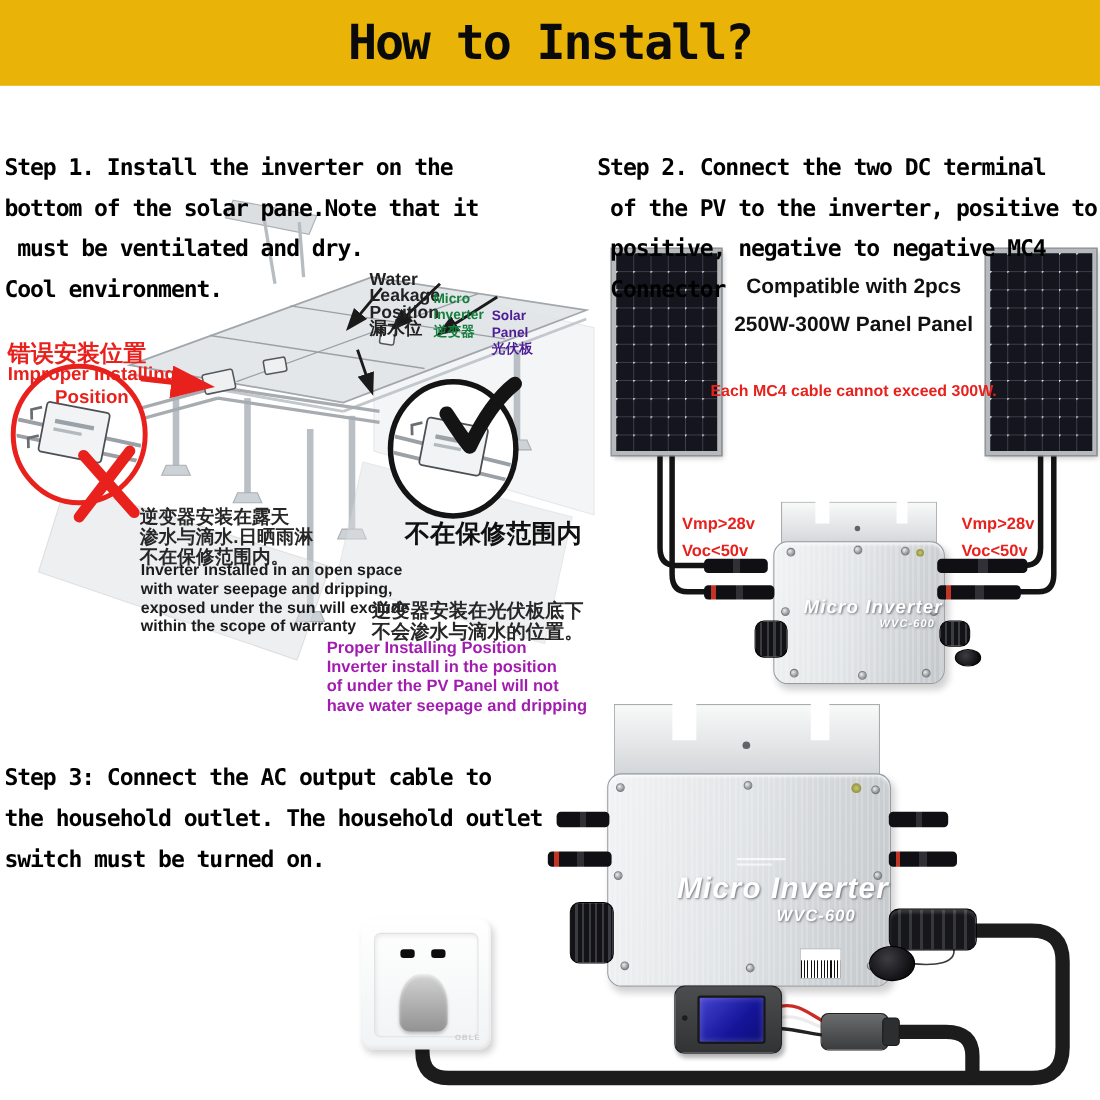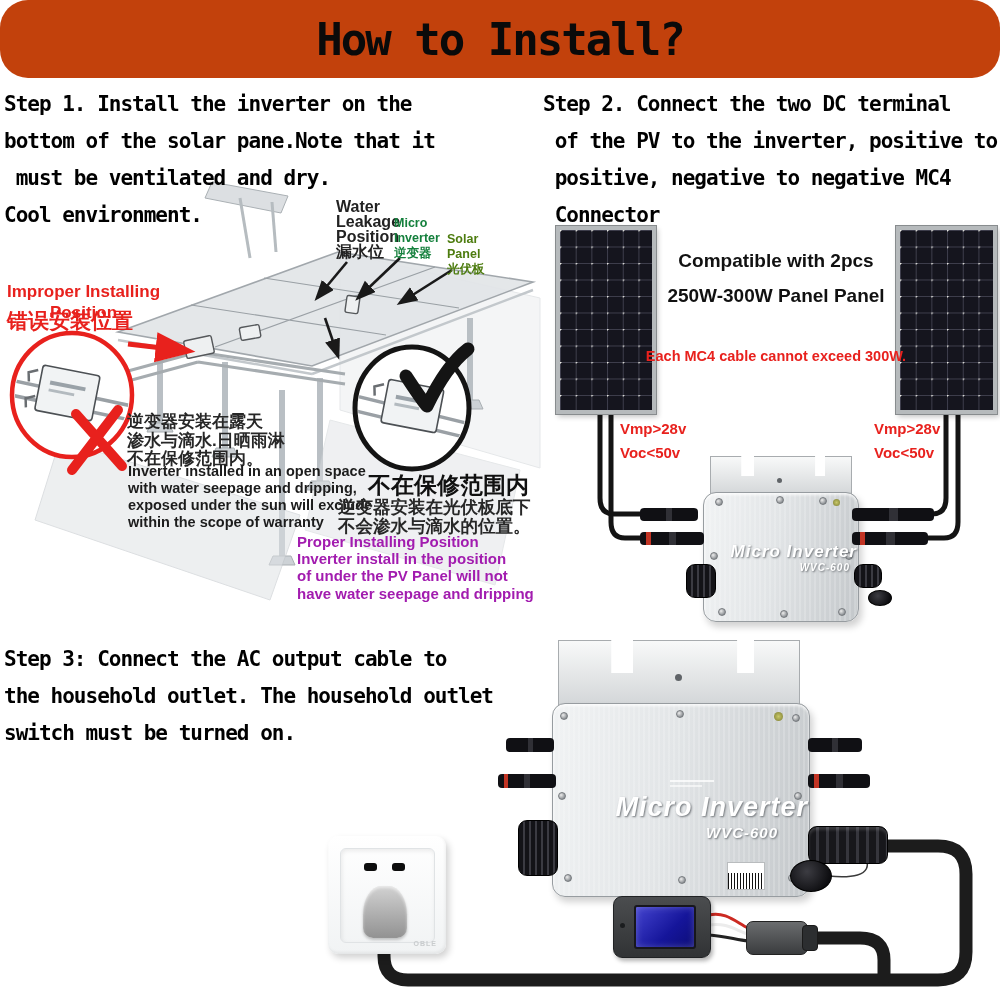--- a/index.html
+++ b/index.html
@@ -1,19 +1,19 @@
 <!DOCTYPE html>
 <html><head>
 <meta charset="utf-8">
 <style>
   html,body{margin:0;padding:0;}
   body{width:1000px;height:1000px;position:relative;background:#fff;
        font-family:"Liberation Sans",sans-serif;overflow:hidden;}
   .abs{position:absolute;}
-  .pre{white-space:pre-wrap;}
+  .pre{white-space:pre-wrap;margin-top:48px;}
   .mono{font-family:"DejaVu Sans Mono",monospace;font-weight:bold;}
   .b{font-weight:bold;}
   .red{color:#E8211D;}
   #hdr{left:0;top:0;width:1000px;height:78px;background:#F5A400;z-index:3;text-align:center;}
   #hdr h1{margin:0;line-height:80px;font-size:44px;letter-spacing:-2px;color:#0a0a0a;
           font-family:"DejaVu Sans Mono",monospace;font-weight:bold;}
   .step{font-size:21px;line-height:37px;color:#000;letter-spacing:-1px;z-index:3;}
   #scene{left:0;top:0;z-index:1;}
   .txt{z-index:3;}
   .cmp{z-index:2;}
@@ -62,21 +62,21 @@
   .meter{background:linear-gradient(180deg,#4b4d4f,#313335);border:1px solid #202224;border-radius:9px;
     box-shadow:2px 3px 4px rgba(0,0,0,.3);}
   .meter-screen{position:absolute;background:linear-gradient(135deg,#4343cf,#15159a 60%,#0d0d78);
     border:2px solid #17171d;border-radius:3px;box-shadow:inset 0 0 7px rgba(255,255,255,.25);}
   .ilconn{position:absolute;background:linear-gradient(180deg,#6a6c6e,#3a3c3e);
     border-radius:7px;border:1px solid #222;}
 </style>
 </head>
 <body>
 
-<header class="abs" id="hdr" style="background: #c2410c; border-radius: 28px;">
+<header class="abs" id="hdr" style="background: #eab308;">
   <h1>How to Install?</h1>
 </header>
 
 <div class="abs step mono pre" style="left:4px;top:86px;width:532px;">Step 1. Install the inverter on the
 bottom of the solar pane.Note that it
  must be ventilated and dry.
 Cool environment.</div>
 <div class="abs step mono pre" style="left:543px;top:86px;width:456px;">Step 2. Connect the two DC terminal
  of the PV to the inverter, positive to
  positive, negative to negative MC4
@@ -190,21 +190,21 @@
   </g>
 </svg>
 
 <div class="abs txt pre b" style="left:336px;top:199px;width:92px;font-size:16px;line-height:15px;color:#222;">Water
 Leakage
 Position
 漏水位</div>
 <div class="abs txt pre b" style="left:394px;top:216px;width:80px;font-size:12.5px;line-height:15px;color:#15803d;">Micro
 Inverter
 逆变器</div>
-<div class="abs txt pre b" style="left:447px;top:232px;width:70px;font-size:12.5px;line-height:15px;color:#4d7c0f;">Solar
+<div class="abs txt pre b" style="left:447px;top:232px;width:70px;font-size:12.5px;line-height:15px;color:#4c1d95;">Solar
 Panel
 光伏板</div>
 
 <div class="abs txt pre b red" style="left:7px;top:281px;font-size:17px;line-height:21px;text-align:center;">Improper Installing
 Position</div>
 <div class="abs txt b red" style="left:7px;top:307px;font-size:21px;">错误安装位置</div>
 
 <div class="abs txt pre b" style="left:127px;top:413px;font-size:17px;line-height:18.5px;color:#272727;">逆变器安装在露天
 渗水与滴水.日晒雨淋
 不在保修范围内。</div>

